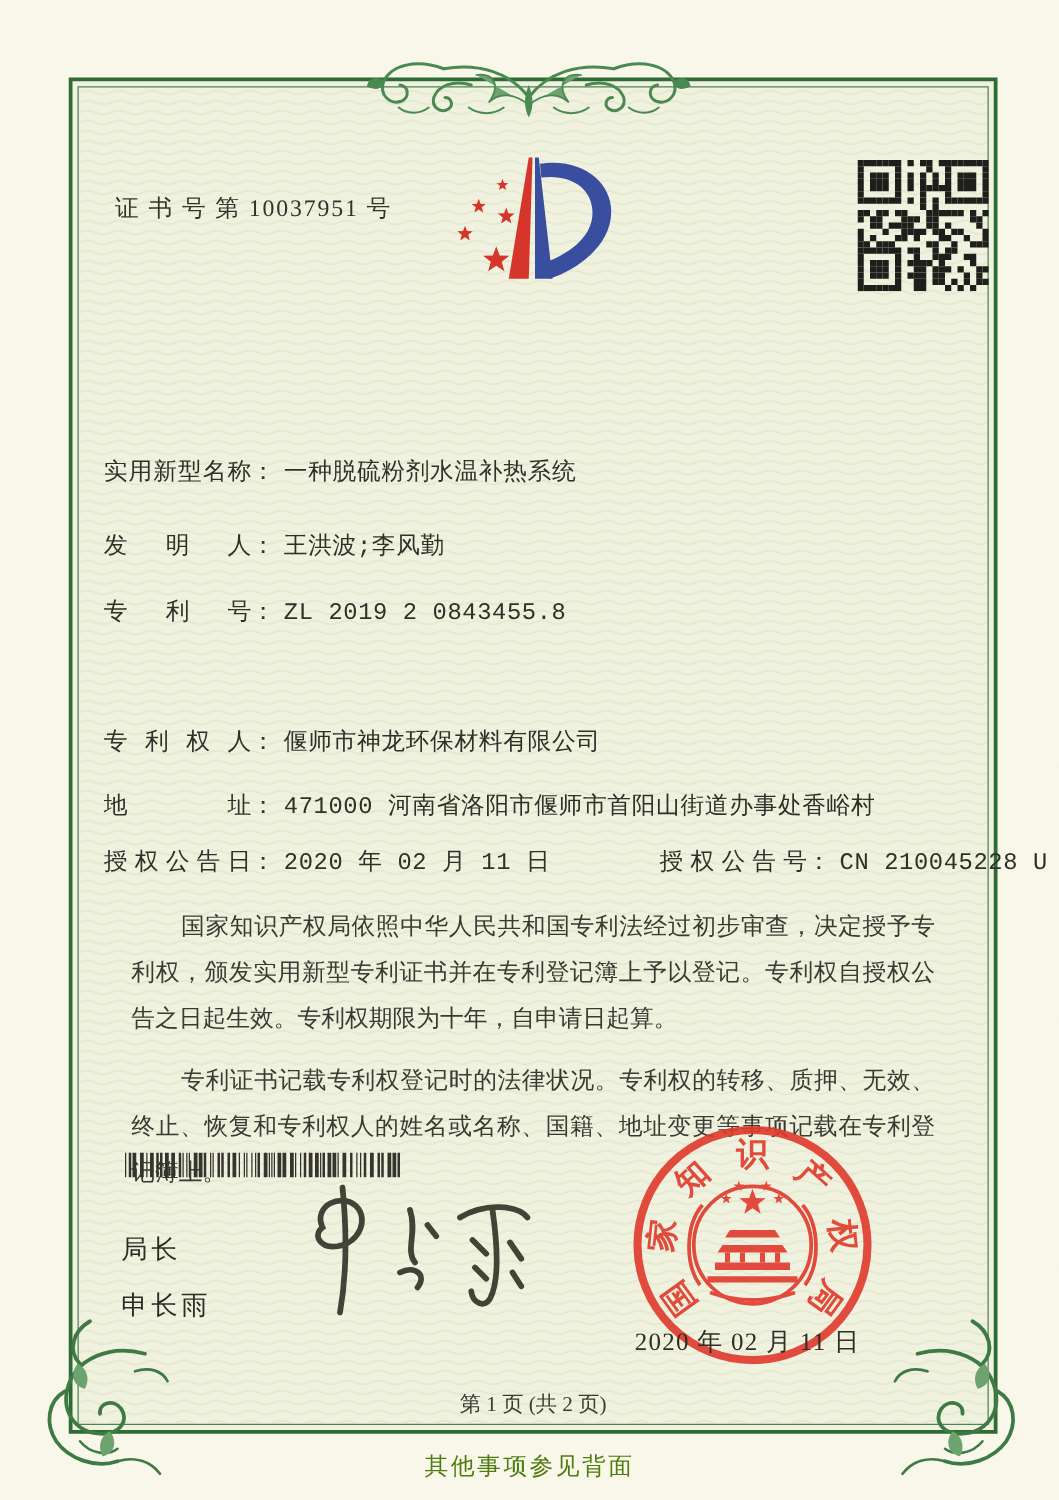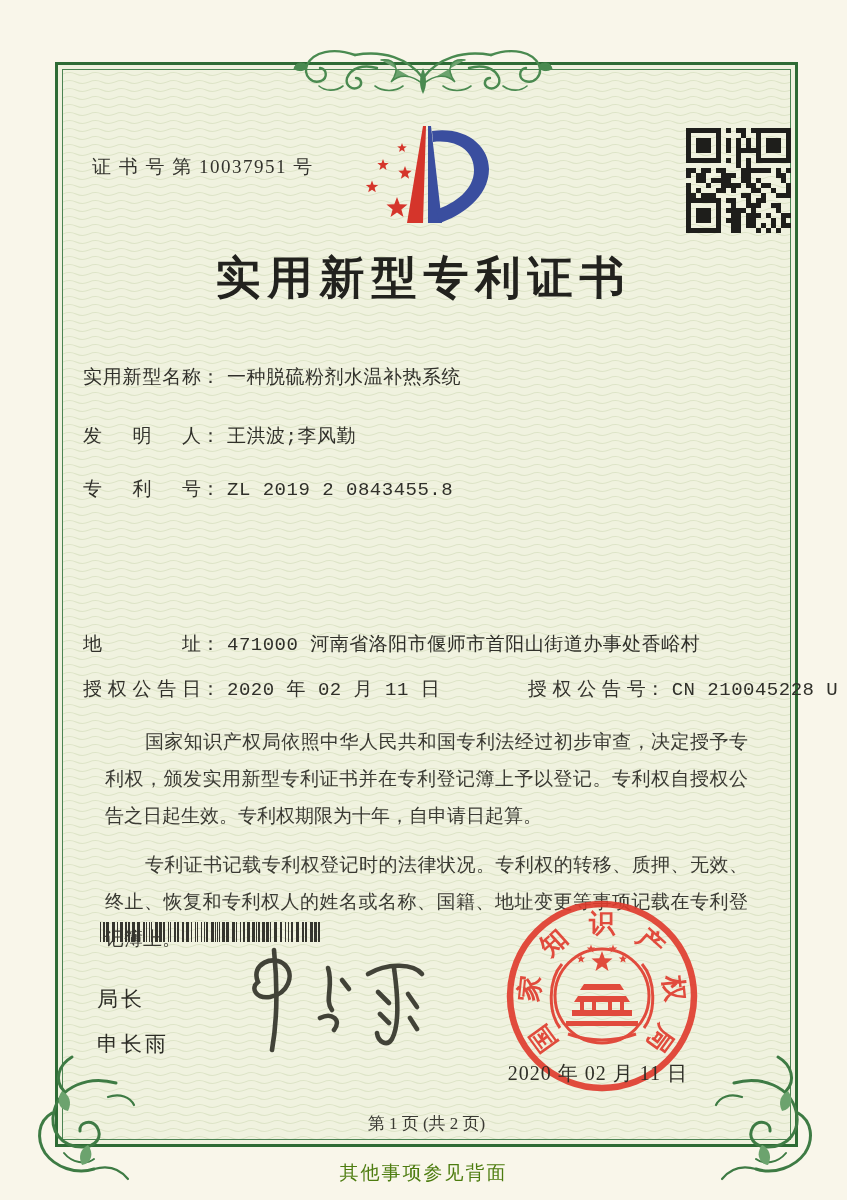--- a/index.html
+++ b/index.html
@@ -361,30 +361,32 @@
       <rect x="20" y="100" width="5" height="5" fill="#1e1e1b"></rect>
       <rect x="25" y="100" width="5" height="5" fill="#1e1e1b"></rect>
       <rect x="30" y="100" width="5" height="5" fill="#1e1e1b"></rect>
       <rect x="45" y="100" width="5" height="5" fill="#1e1e1b"></rect>
       <rect x="50" y="100" width="5" height="5" fill="#1e1e1b"></rect>
       <rect x="70" y="100" width="5" height="5" fill="#1e1e1b"></rect>
       <rect x="80" y="100" width="5" height="5" fill="#1e1e1b"></rect>
       <rect x="90" y="100" width="5" height="5" fill="#1e1e1b"></rect>
     </svg>
 
-  <div class="doc-title">实用新型专利证书</div>
 
   <div class="field-row" style="top:364px">
     <span class="f-label">实用新型名称</span><span class="f-colon">：</span><span class="f-value">一种脱硫粉剂水温补热系统</span>
   </div>
   <div class="field-row" style="top:423px">
     <span class="f-label">发明人</span><span class="f-colon">：</span><span class="f-value">王洪波;李风勤</span>
   </div>
   <div class="field-row" style="top:476px">
     <span class="f-label">专利号</span><span class="f-colon">：</span><span class="f-value">ZL 2019 2 0843455.8</span>
+  </div>
+  <div class="field-row" style="top:580px">
+    <span class="f-label">专利权人</span><span class="f-colon">：</span><span class="f-value">偃师市神龙环保材料有限公司</span>
   </div>
   <div class="field-row" style="top:631px">
     <span class="f-label">地址</span><span class="f-colon">：</span><span class="f-value">471000 河南省洛阳市偃师市首阳山街道办事处香峪村</span>
   </div>
   <div class="field-row" style="top:676px">
     <span><span class="f-label">授权公告日</span><span class="f-colon">：</span><span class="f-value">2020 年 02 月 11 日</span></span>
     <span class="grant-group2"><span class="f-label">授权公告号</span><span class="f-colon">：</span><span class="f-value">CN 210045228 U</span></span>
   </div>
 
   <div class="paragraphs">

